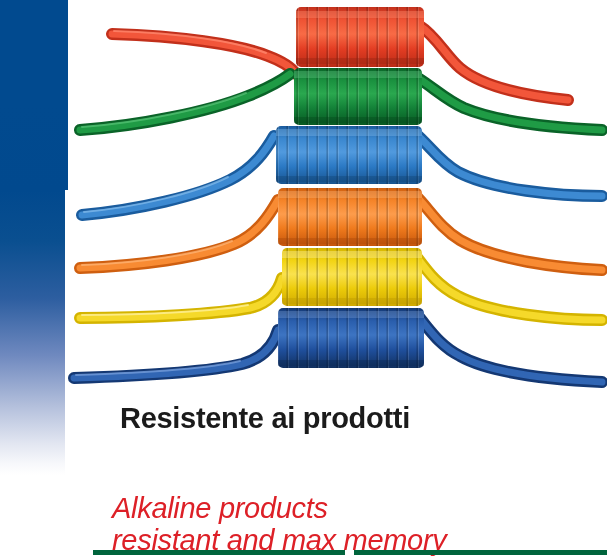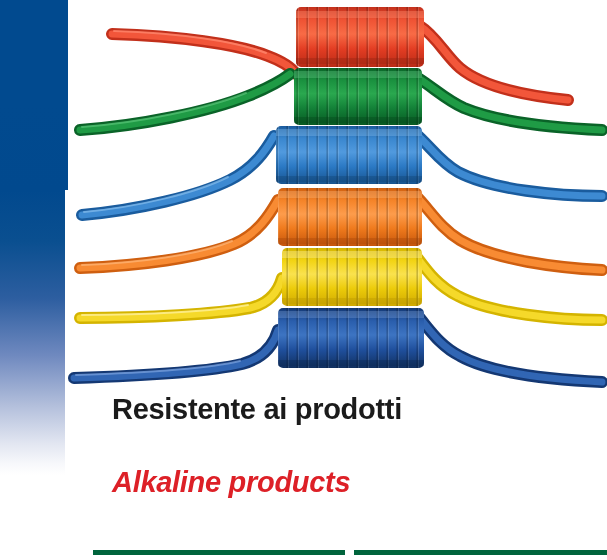--- a/index.html
+++ b/index.html
@@ -67,26 +67,27 @@
     letter-spacing: -0.3px;
   }
   .cap-it {
     color: #1b1b1b;
     font-weight: bold;
     font-size: 29px;
     line-height: 33px;
   }
   .cap-en {
     color: #dd2027;
-    font-weight: bold;
+    font-weight: normal;
     font-style: italic;
     font-size: 29px;
     line-height: 33px;
-  }
-  #cap-it-1 { top: 1px; }
+    margin-top: 26px;
+  }
+  #cap-it-1 { top: 10px; margin-left: 8px; }
   #cap-it-2 { top: 37px; }
   #cap-en-1 { top: 74px; }
   #cap-en-2 { top: 106px; }
 
   
   #rule-left {
     position: absolute;
     left: 93px;
     top: 550px;
     width: 252px;
@@ -235,16 +236,17 @@
       <rect x="210" y="308" width="146" height="60" rx="5" fill="url(#ribs)"></rect>
       <rect x="210" y="311" width="146" height="7" fill="#8bb1e6" opacity="0.30"></rect>
       <rect x="210" y="360" width="146" height="6" fill="#0c2850" opacity="0.35"></rect>
     </g>
   </svg>
 </div>
 
 <div id="caption-block">
   <div id="cap-it-1" class="cap-line cap-it">Resistente ai prodotti</div>
   <div id="cap-en-1" class="cap-line cap-en">Alkaline products</div>
+  <div id="cap-en-2" class="cap-line cap-en">resistant and max memory</div>
 </div>
 
 <div id="rule-left"></div>
 <div id="rule-right"></div>
 
 </body></html>

